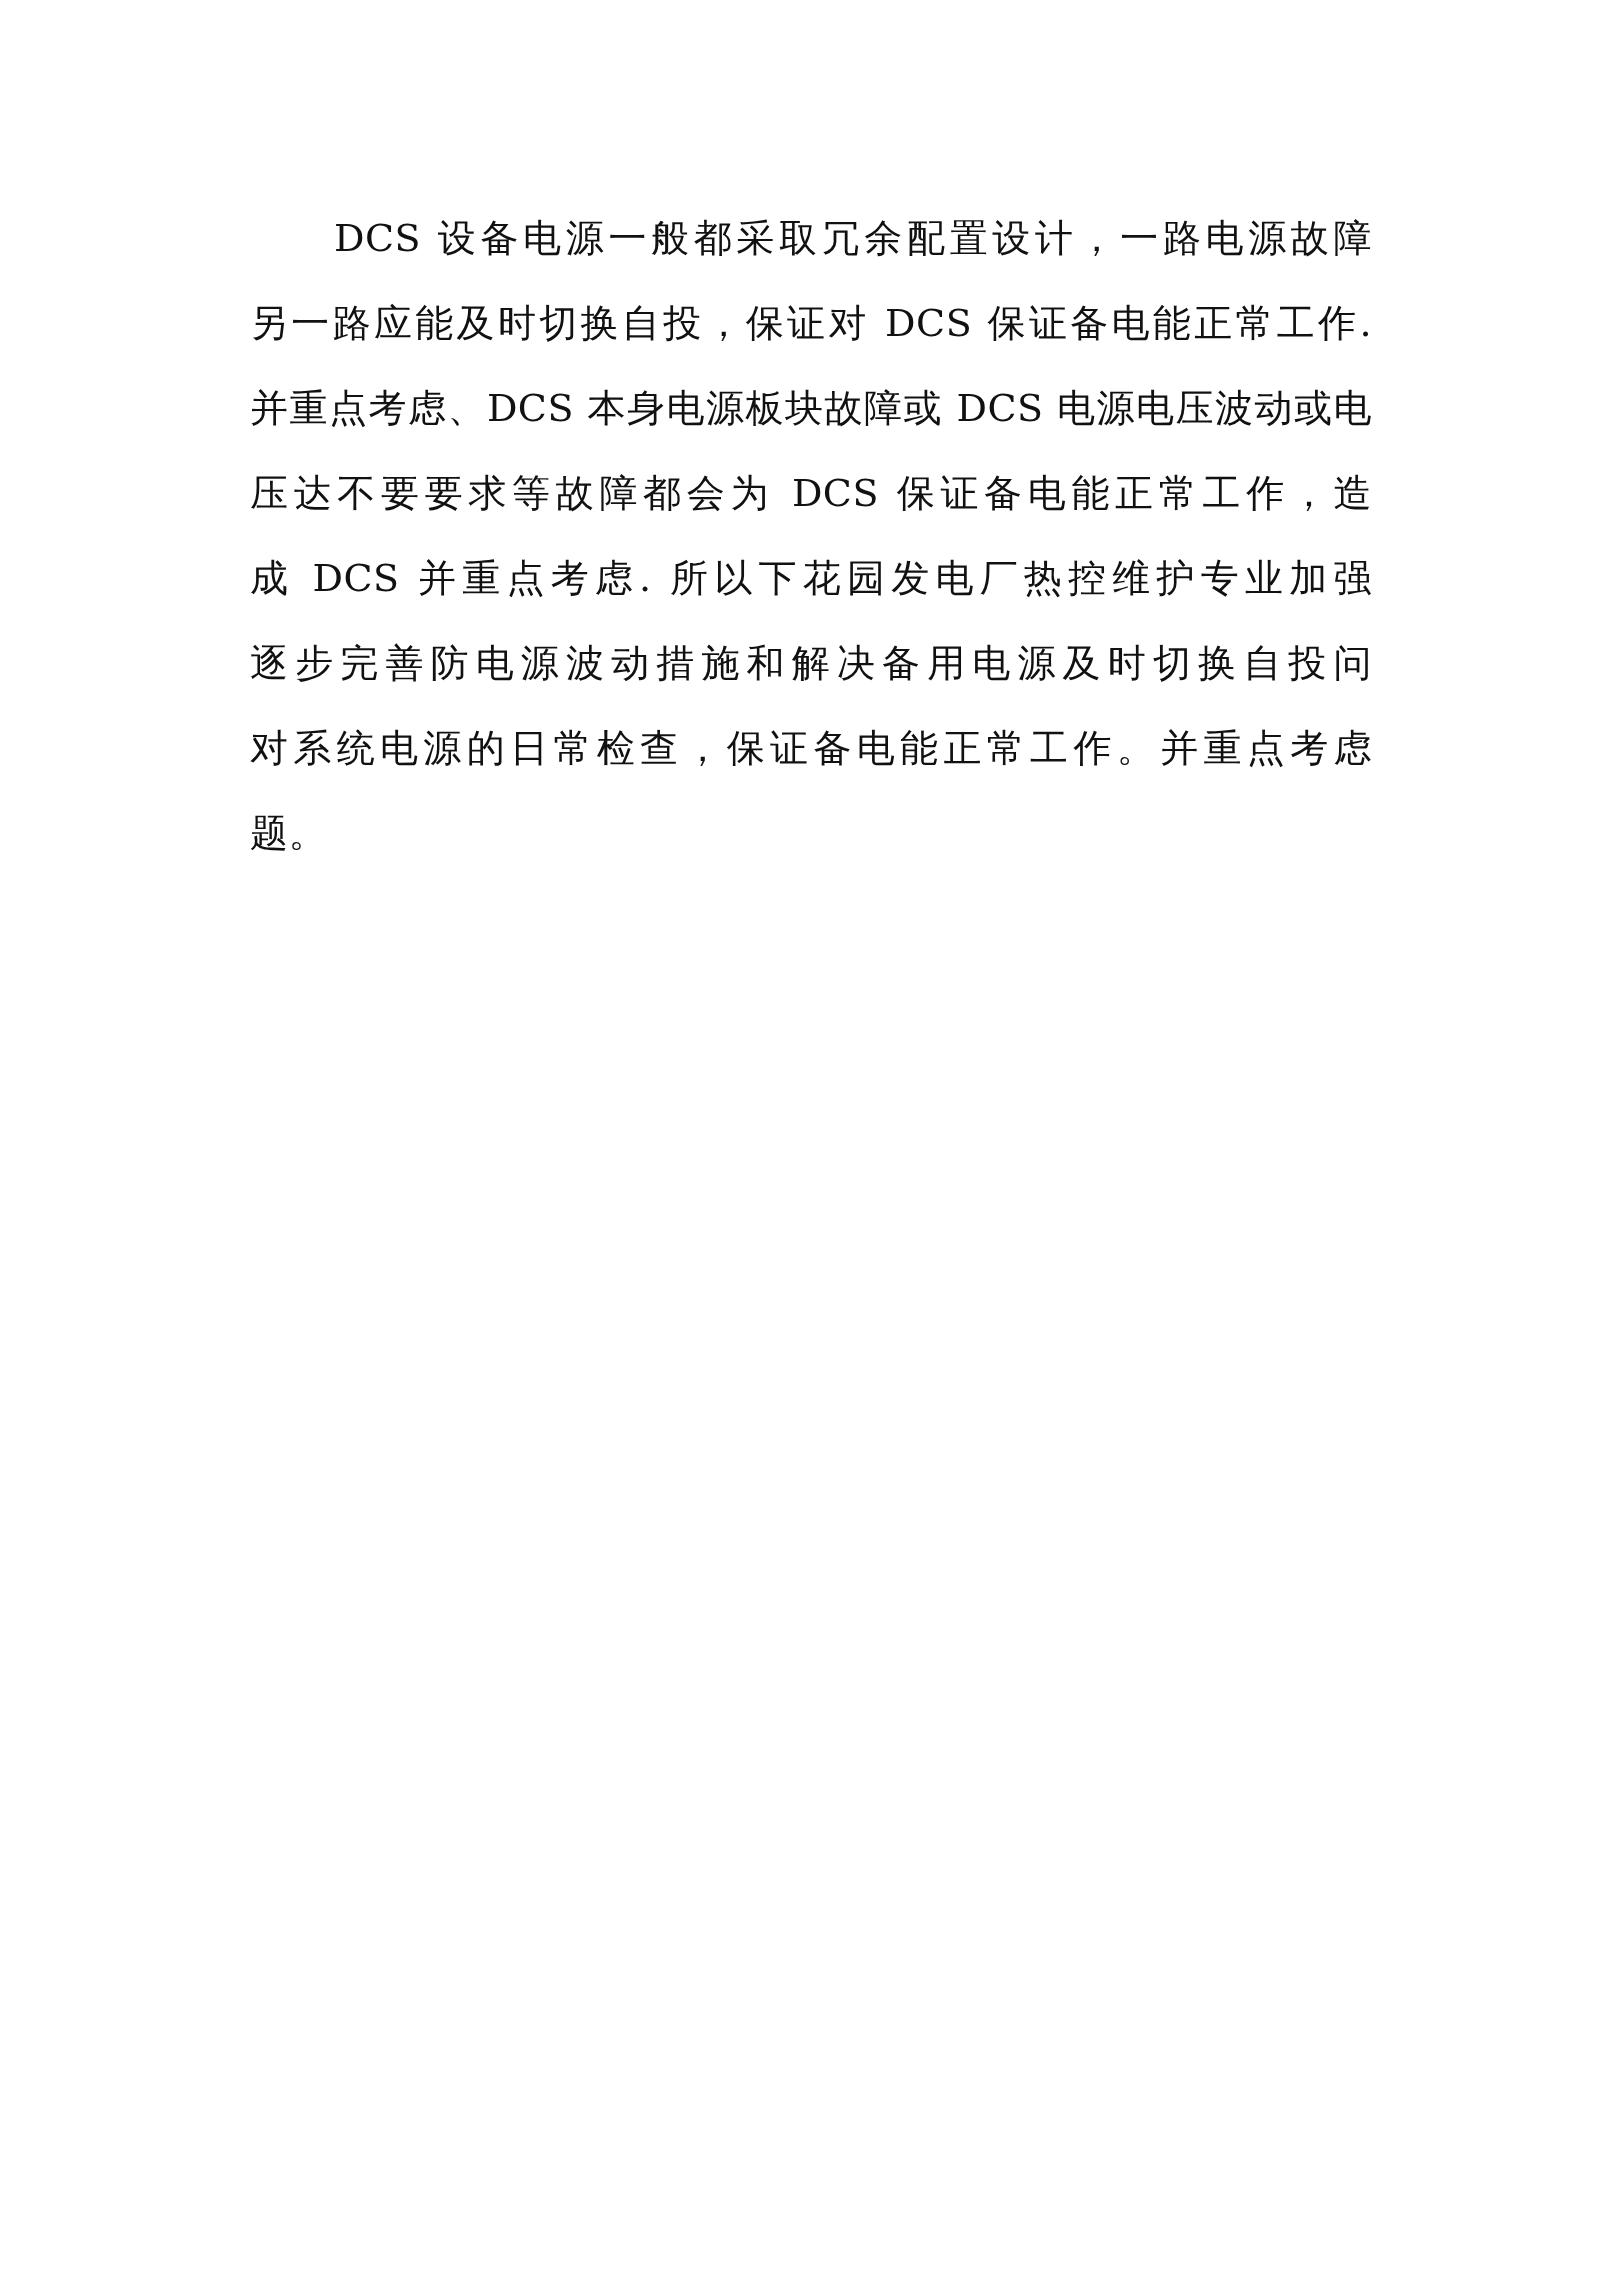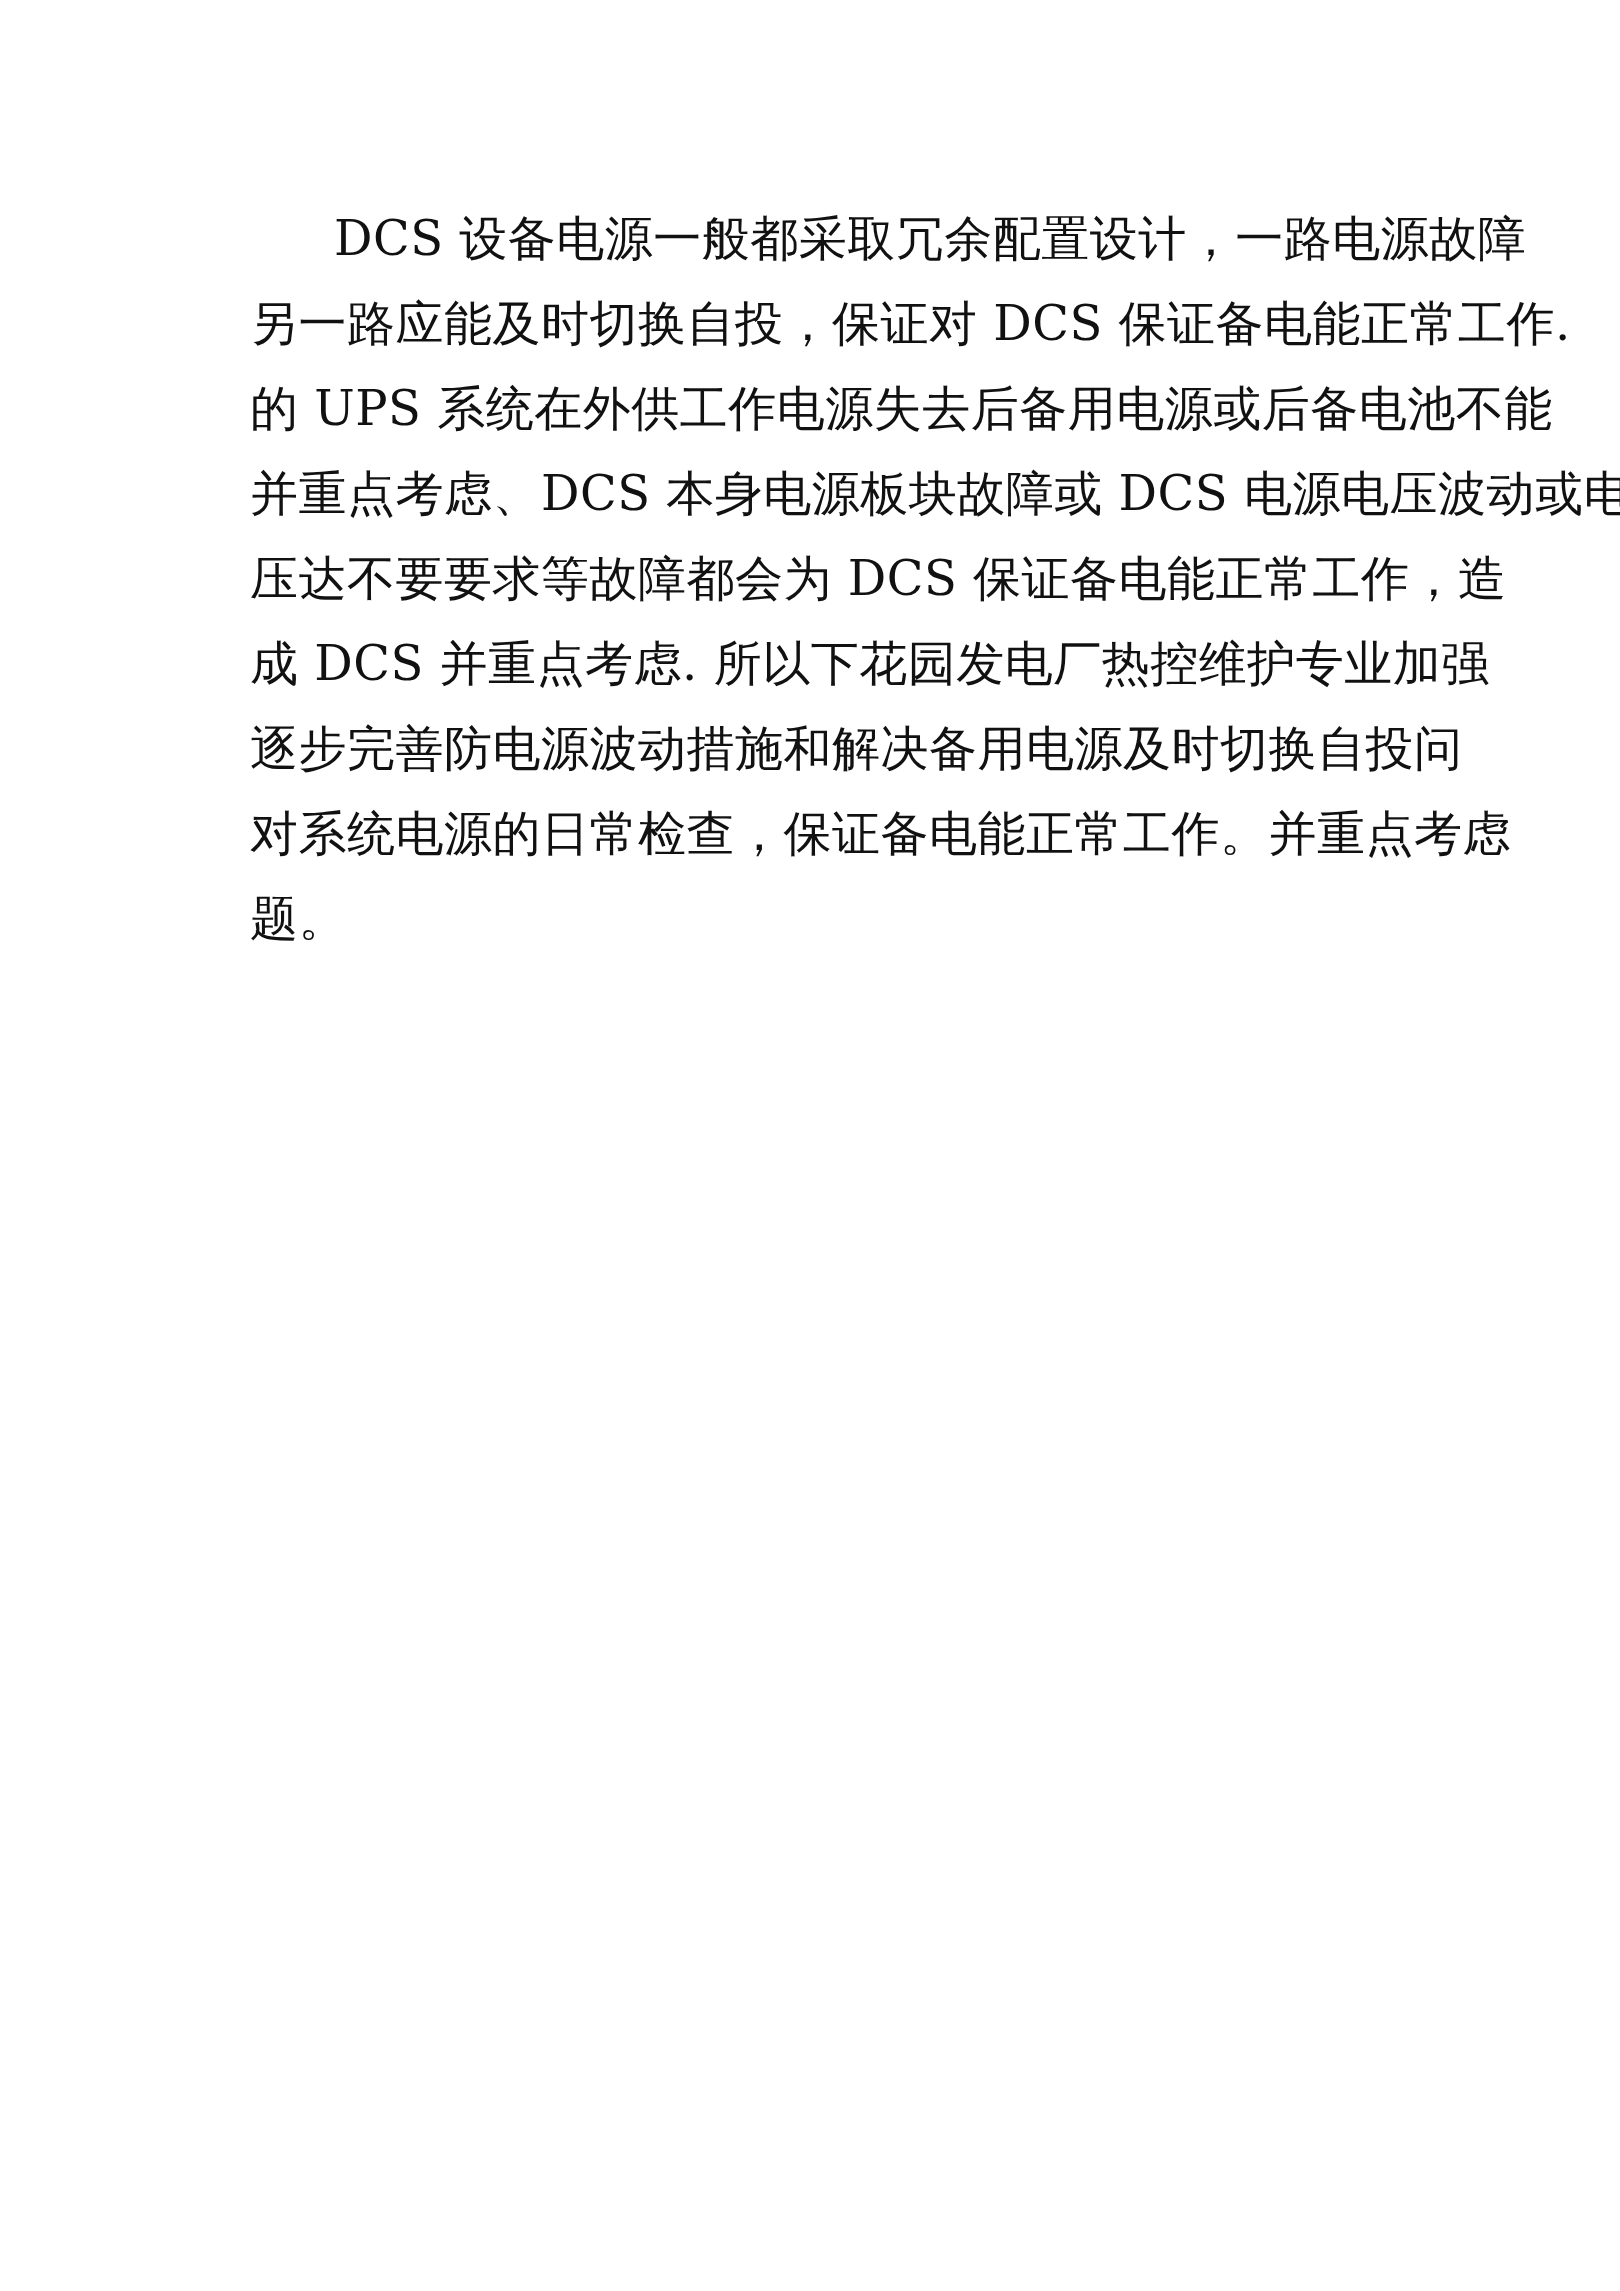--- a/index.html
+++ b/index.html
@@ -17,21 +17,21 @@
   }
   .text-block {
     position: absolute;
     left: 250px;
     top: 196px;
     width: 1122px;
   }
   .line {
     height: 85px;
     line-height: 85px;
-    font-size: 48px;
+    font-size: 38px;
     color: #111111;
     white-space: nowrap;
     text-align: justify;
     text-align-last: justify;
     letter-spacing: 0.5px;
     font-weight: 400;
   }
   .line.first {
     text-indent: 84px;
   }
@@ -39,21 +39,20 @@
     text-align-last: left;
   }
 </style>
 </head>
 <body>
 
 <div class="page">
   <div class="text-block">
     <div class="line first">DCS 设备电源一般都采取冗余配置设计，一路电源故障</div>
     <div class="line">另一路应能及时切换自投，保证对 DCS 保证备电能正常工作.</div>
-    <div class="line">的 UPS 系统在外供工作电源失去后备用电源或后备电池不能</div>
     <div class="line">并重点考虑、DCS 本身电源板块故障或 DCS 电源电压波动或电</div>
     <div class="line">压达不要要求等故障都会为 DCS 保证备电能正常工作，造</div>
     <div class="line">成 DCS 并重点考虑. 所以下花园发电厂热控维护专业加强</div>
     <div class="line">逐步完善防电源波动措施和解决备用电源及时切换自投问</div>
     <div class="line">对系统电源的日常检查，保证备电能正常工作。并重点考虑</div>
     <div class="line last">题。</div>
   </div>
 </div>
 
 

